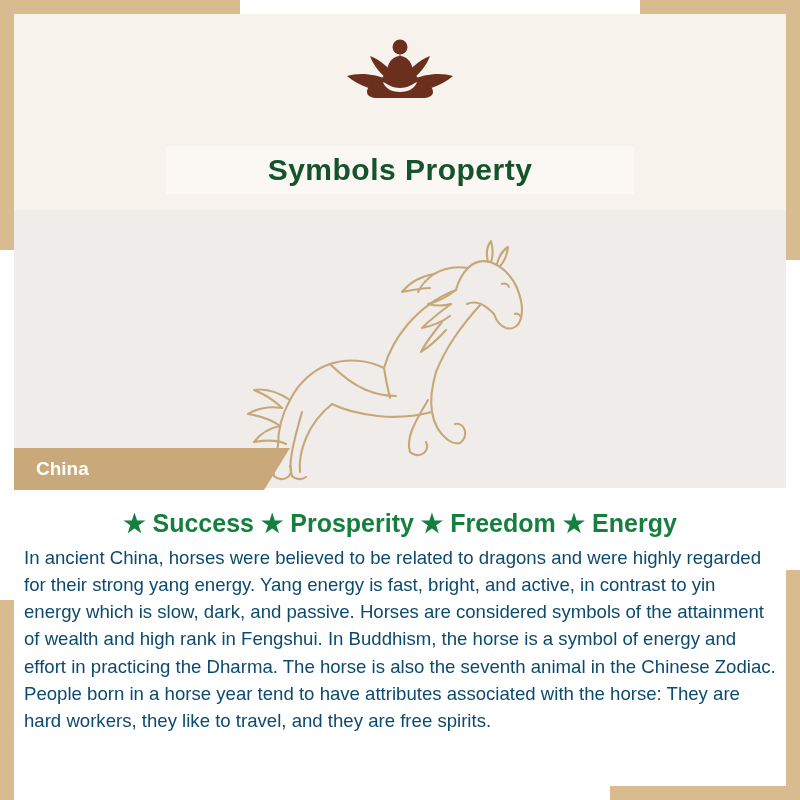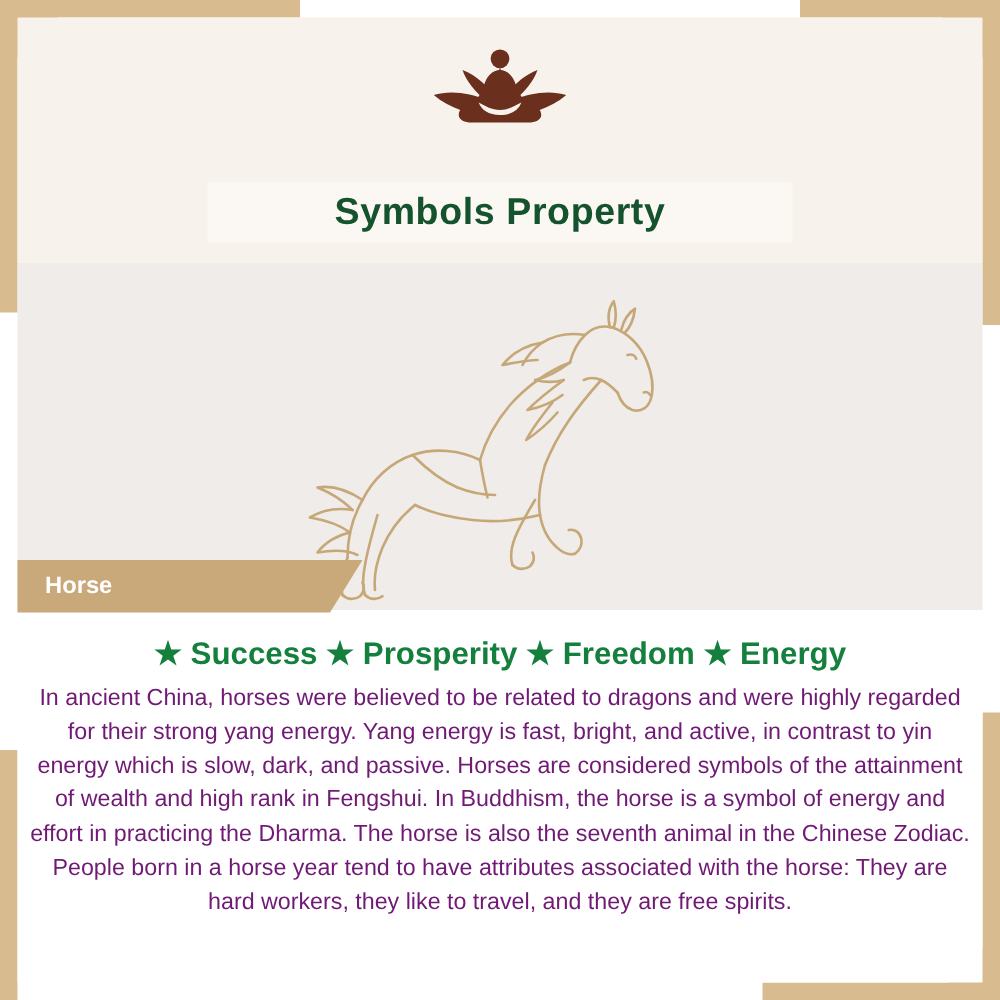--- a/index.html
+++ b/index.html
@@ -189,22 +189,22 @@
     color: #15803d;
     line-height: 1.2;
     margin-bottom: 6px;
     white-space: nowrap;
     font-family: "Liberation Sans", sans-serif;
   }
 
   .paragraph {
     font-size: 18.6px;
     line-height: 1.46;
-    color: #701a75;
-    text-align: center;
+    color: #0c4a6e;
+    text-align: left;
     font-family: "Liberation Sans", sans-serif;
   }
 </style>
 </head>
 <body>
 
 <div class="page">
 
   <div class="corner corner-tl"></div>
   <div class="corner corner-tl-v"></div>
@@ -298,21 +298,21 @@
 
           <path d="M140 154 C150 164 162 174 176 180"></path>
           <path d="M176 180 C186 184 196 186 206 186"></path>
           <path d="M194 158 C196 170 198 180 200 188"></path>
         </g>
       </svg>
     </span>
   </div>
 
   <div class="tag">
-    <span class="tag-text">Horse</span>
+    <span class="tag-text">China</span>
   </div>
   <div class="tag-point"></div>
 
   <div class="content">
     <div class="keywords">★ Success ★ Prosperity ★ Freedom ★ Energy</div>
     <div class="paragraph">In ancient China, horses were believed to be related to dragons and were highly regarded for their strong yang energy. Yang energy is fast, bright, and active, in contrast to yin energy which is slow, dark, and passive. Horses are considered symbols of the attainment of wealth and high rank in Fengshui. In Buddhism, the horse is a symbol of energy and effort in practicing the Dharma. The horse is also the seventh animal in the Chinese Zodiac. People born in a horse year tend to have attributes associated with the horse: They are hard workers, they like to travel, and they are free spirits.</div>
   </div>
 
 </div>
 

